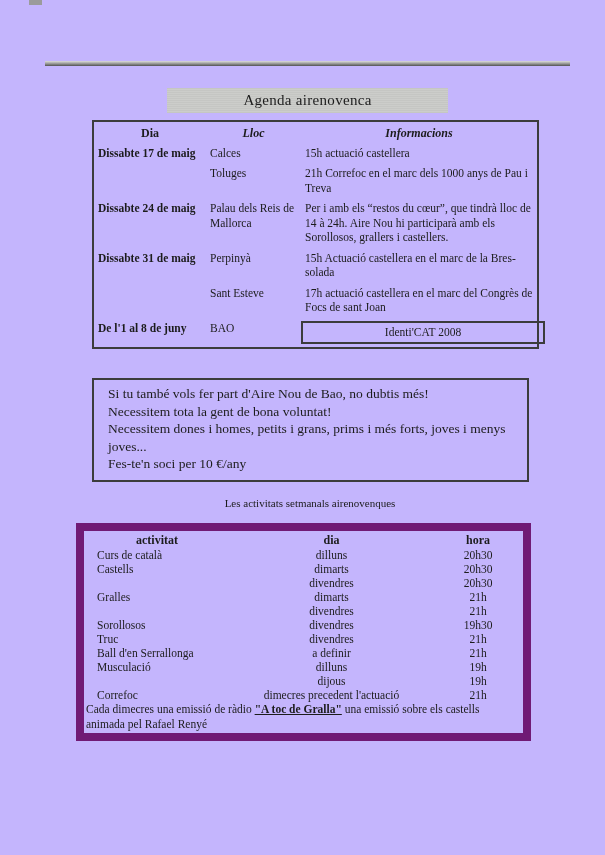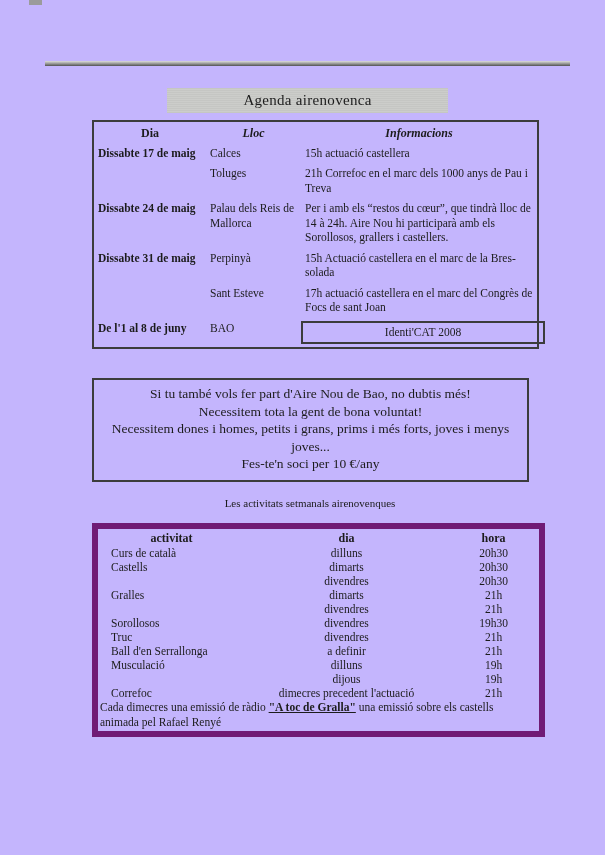--- a/index.html
+++ b/index.html
@@ -32,33 +32,33 @@
   table.agenda td.c1{font-weight:bold;margin-left:45px;}
   table.agenda td.c3{padding-right:0;padding-left:4px;}
   .idbox{
     border:2px solid #3c3c3c;text-align:center;padding:2px 0 3px;
     margin:0 -8px 0 -4px;
   }
 
   
   .invite-box{
     position:absolute;left:92px;top:378px;width:437px;box-sizing:border-box;
-    border:2px solid #3c3c3c;text-align:center;
+    border:2px solid #3c3c3c;
     font-size:13.5px;line-height:17.5px;padding:5px 14px 7px;
   }
 
   .section-title{
     position:absolute;left:20px;top:497px;width:580px;text-align:center;
     font-size:11px;
   }
 
   
   table.acts{
-    position:absolute;left:92px;top:523px;width:447px;
-    border-collapse:collapse;border:6px solid #701a75;
+    position:absolute;left:76px;top:523px;width:447px;
+    border-collapse:collapse;border:8px solid #701a75;
     font-size:11.5px;line-height:14px;table-layout:fixed;
   }
   table.acts th{font-weight:bold;font-size:12px;text-align:center;padding:2px 0 1px;vertical-align:top;}
   table.acts td{vertical-align:top;padding:0 2px;}
   table.acts td.a1{text-align:left;padding-left:13px;}
   table.acts td.a2,table.acts td.a3{text-align:center;}
   table.acts td.radio-note{text-align:left;line-height:14.5px;padding:0 15px 2px 2px;margin-left:39px;}
   .hl{font-weight:bold;text-decoration:underline;}
 </style>
 </head>

